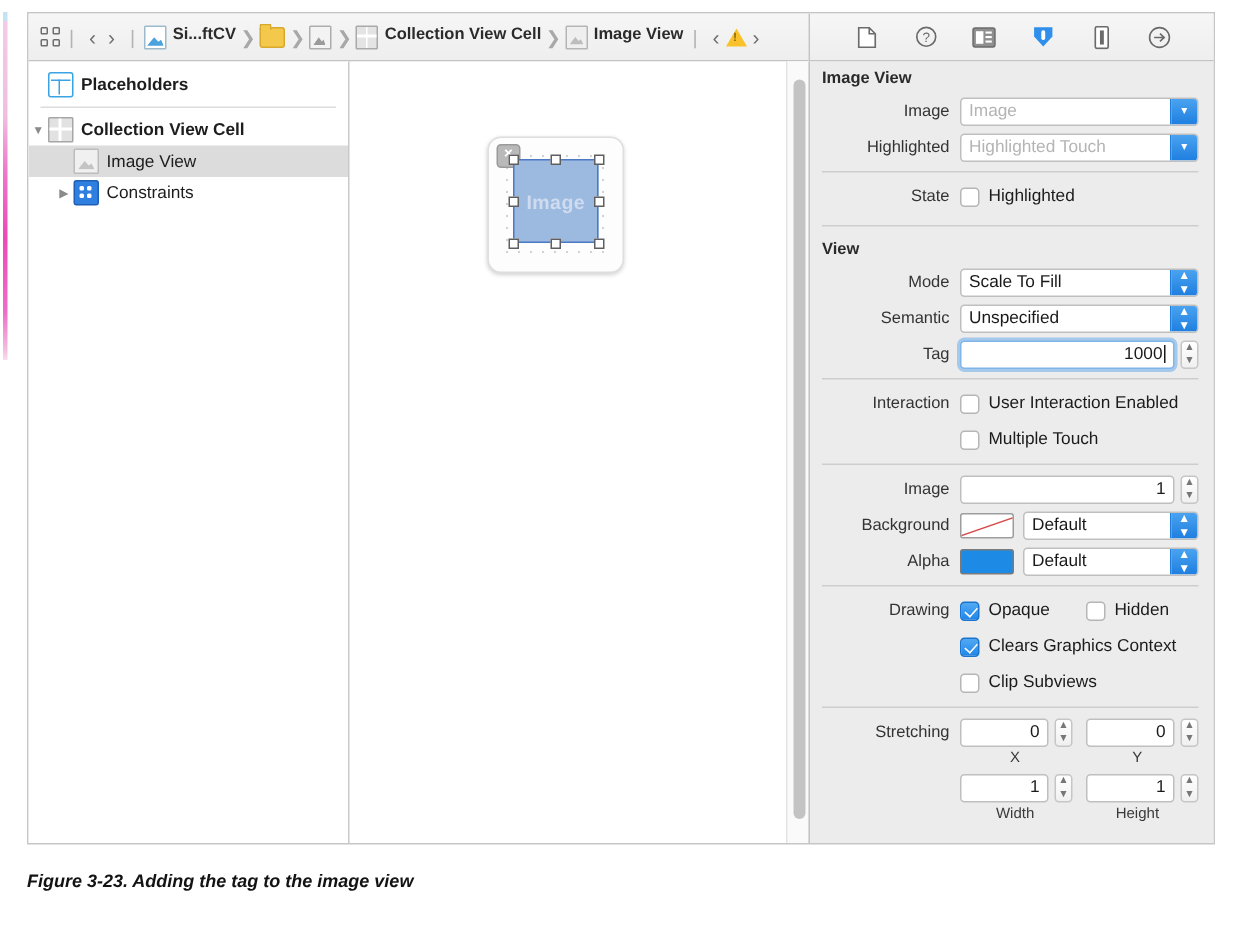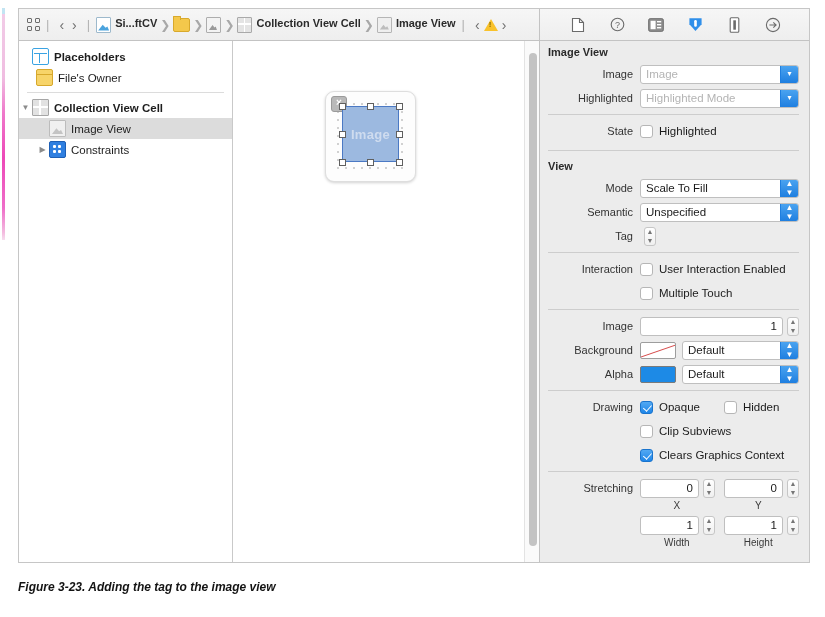--- a/index.html
+++ b/index.html
@@ -756,24 +756,20 @@
   <div id="content">
 
     <div id="outline">
 
       <div class="row bold">
         <span class="disc"></span>
         <span class="oi cube-blue"></span>
         <span class="lbl">Placeholders</span>
       </div>
 
-      <div class="row" style="padding-left:17px">
-        <span class="oi cube-yellow"></span>
-        <span class="lbl">File's Owner</span>
-      </div>
 
 
       <div class="sep-line"></div>
 
       <div class="row bold">
         <span class="disc">▼</span>
         <span class="oi cellsq"></span>
         <span class="lbl">Collection View Cell</span>
       </div>
 
@@ -829,21 +825,21 @@
             <span class="val placeholder">Image</span>
             <span class="stepper-blue">▾</span>
           </span>
         </span>
       </div>
 
       <div class="frow">
         <span class="flabel">Highlighted</span>
         <span class="fctl">
           <span class="combo">
-            <span class="val placeholder">Highlighted Mode</span>
+            <span class="val placeholder">Highlighted Touch</span>
             <span class="stepper-blue">▾</span>
           </span>
         </span>
       </div>
 
       <div class="hr"></div>
 
       <div class="frow">
         <span class="flabel">State</span>
         <span class="fctl cbgroup">
@@ -882,20 +878,24 @@
                   <span>▼</span>
                 </span>
             </span>
           </span>
         </span>
       </div>
 
       <div class="frow">
         <span class="flabel">Tag</span>
         <span class="fctl">
+          <span class="tfield focused">
+            <span>1000</span>
+              <span class="caret"></span>
+          </span>
           <span class="stepper-grey">
               <span>▲</span>
               <span>▼</span>
             </span>
         </span>
       </div>
 
       <div class="hr"></div>
 
       <div class="frow">
@@ -969,30 +969,30 @@
           <span class="cb on"></span>
           <span class="cbtext">Opaque</span>
           <span class="cb" style="margin-left:24px"></span>
           <span class="cbtext">Hidden</span>
         </span>
       </div>
 
       <div class="frow">
         <span class="flabel"></span>
         <span class="fctl cbgroup">
+          <span class="cb on"></span>
+          <span class="cbtext">Clears Graphics Context</span>
+        </span>
+      </div>
+
+      <div class="frow">
+        <span class="flabel"></span>
+        <span class="fctl cbgroup">
           <span class="cb"></span>
           <span class="cbtext">Clip Subviews</span>
-        </span>
-      </div>
-
-      <div class="frow">
-        <span class="flabel"></span>
-        <span class="fctl cbgroup">
-          <span class="cb on"></span>
-          <span class="cbtext">Clears Graphics Context</span>
         </span>
       </div>
 
 
       <div class="hr"></div>
 
       <div class="frow">
         <span class="flabel">Stretching</span>
         <span class="fctl pair">
           <span class="unit">

